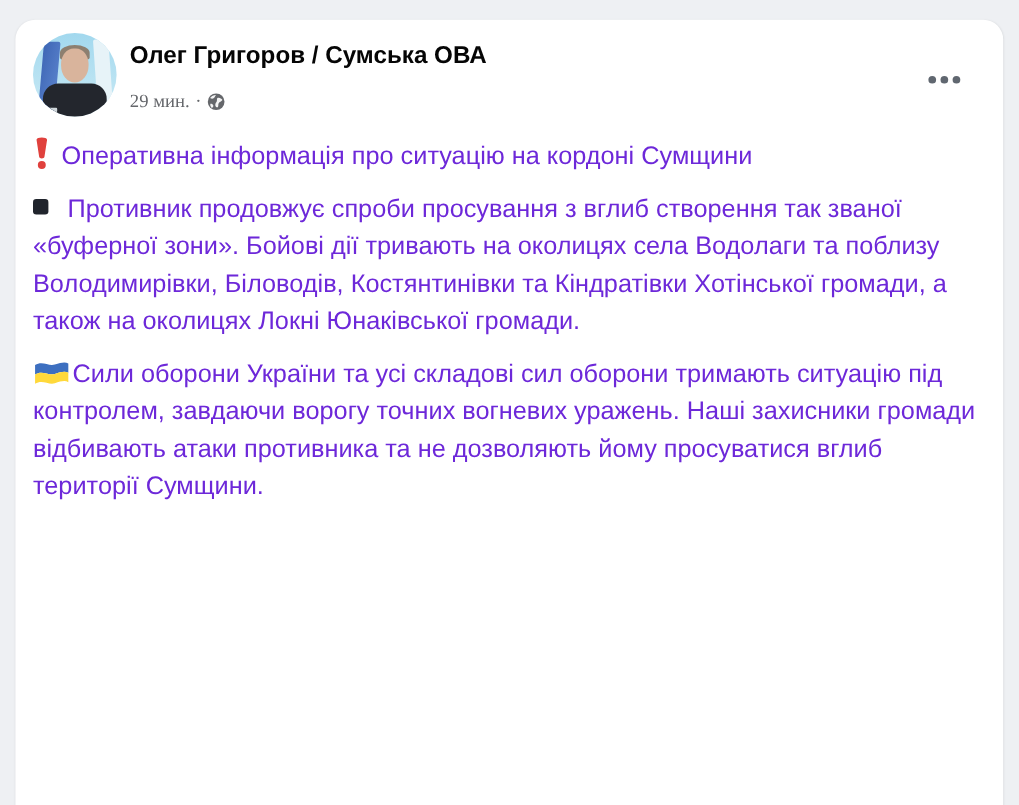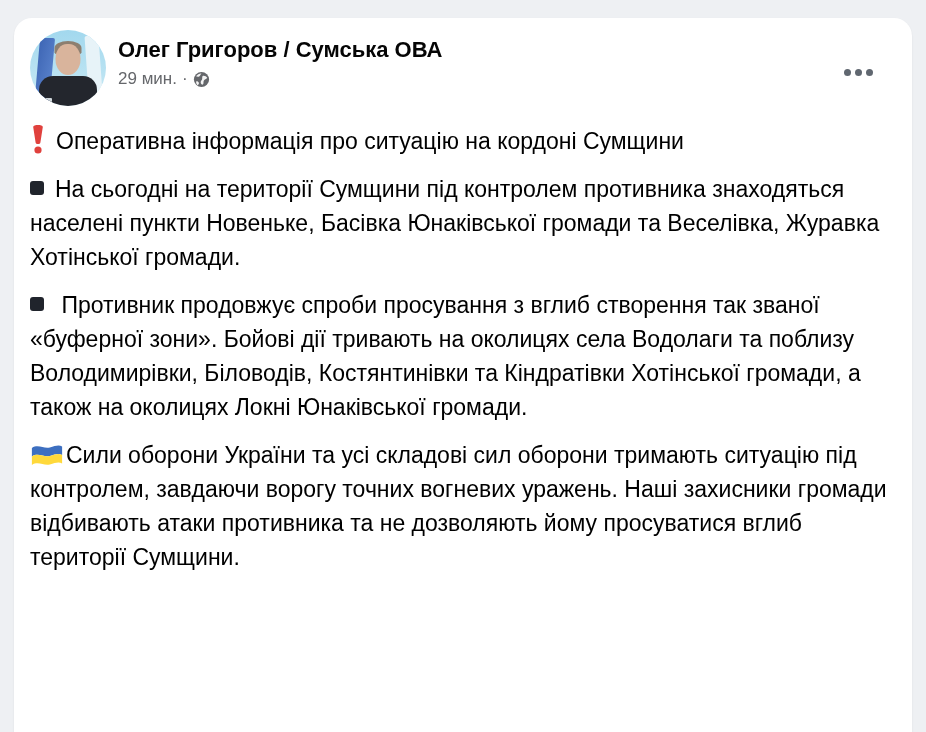--- a/index.html
+++ b/index.html
@@ -93,23 +93,24 @@
   .author-name {
     font-size: 22px;
     font-weight: 700;
     color: #050505;
     line-height: 28px;
     cursor: pointer;
   }
   .meta-row {
     display: flex;
     align-items: center;
-    margin-top: 5px;
+    margin-top: 18px;
     font-size: 17px;
     color: #65676b;
+    font-family: Liberation Serif, serif;
   }
   .meta-row .timestamp { cursor: pointer; }
   .meta-row .dot-sep {
     margin: 0 5px;
     color: #65676b;
   }
   .globe { display: inline-block; width: 17px; height: 17px; }
   .menu-dots {
     position: absolute;
     right: 34px;
@@ -126,21 +127,21 @@
   .menu-dots i {
     width: 7px; height: 7px;
     border-radius: 50%;
     background: #606770;
   }
   
   .post-body {
     padding: 18px 16px 0 16px;
     font-size: 23px;
     line-height: 34px;
-    color: #000000;
+    color: #6d28d9;
   }
   .para { margin: 0 0 14px 0; }
   .bullet-black {
     display: inline-block;
     width: 14px; height: 14px;
     background: #20242c;
     border-radius: 3px;
     margin-right: 11px;
     transform: translateY(-2px);
   }
@@ -210,23 +211,20 @@
 
     <p class="para">
       <span class="icon-exclaim">
         <svg width="16" height="30" viewBox="0 0 16 30">
           <path d="M3.2 3 C3.2 0.4 12.8 0.4 12.8 3 L10.4 18.6 C10.2 20.6 5.8 20.6 5.6 18.6 Z" fill="#e0413d"></path>
           <circle cx="8" cy="26" r="3.6" fill="#e0413d"></circle>
         </svg>
       </span><span>Оперативна інформація про ситуацію на кордоні Сумщини</span>
     </p>
 
-    <p class="para">
-      <i class="bullet-black"></i><span>На сьогодні на території Сумщини під контролем противника знаходяться населені пункти Новеньке, Басівка Юнаківської громади та Веселівка, Журавка Хотінської громади.</span>
-    </p>
 
 
     <p class="para">
       <i class="bullet-black"></i><span> Противник продовжує спроби просування з вглиб створення так званої «буферної зони». Бойові дії тривають на околицях села Водолаги та поблизу Володимирівки, Біловодів, Костянтинівки та Кіндратівки Хотінської громади, а також на околицях Локні Юнаківської громади.</span>
     </p>
 
     <p class="para">
       <span class="icon-flag">
         <svg width="34" height="27" viewBox="0 0 36 28">
           <path d="M2 7 C9 2.5 15 8.5 21 6.5 C27 4.5 31 3.5 34 5.5 L34 14.5 C31 12.5 27 13.5 21 15.5 C15 17.5 9 11.5 2 16 Z" fill="#3d6fc0"></path>

